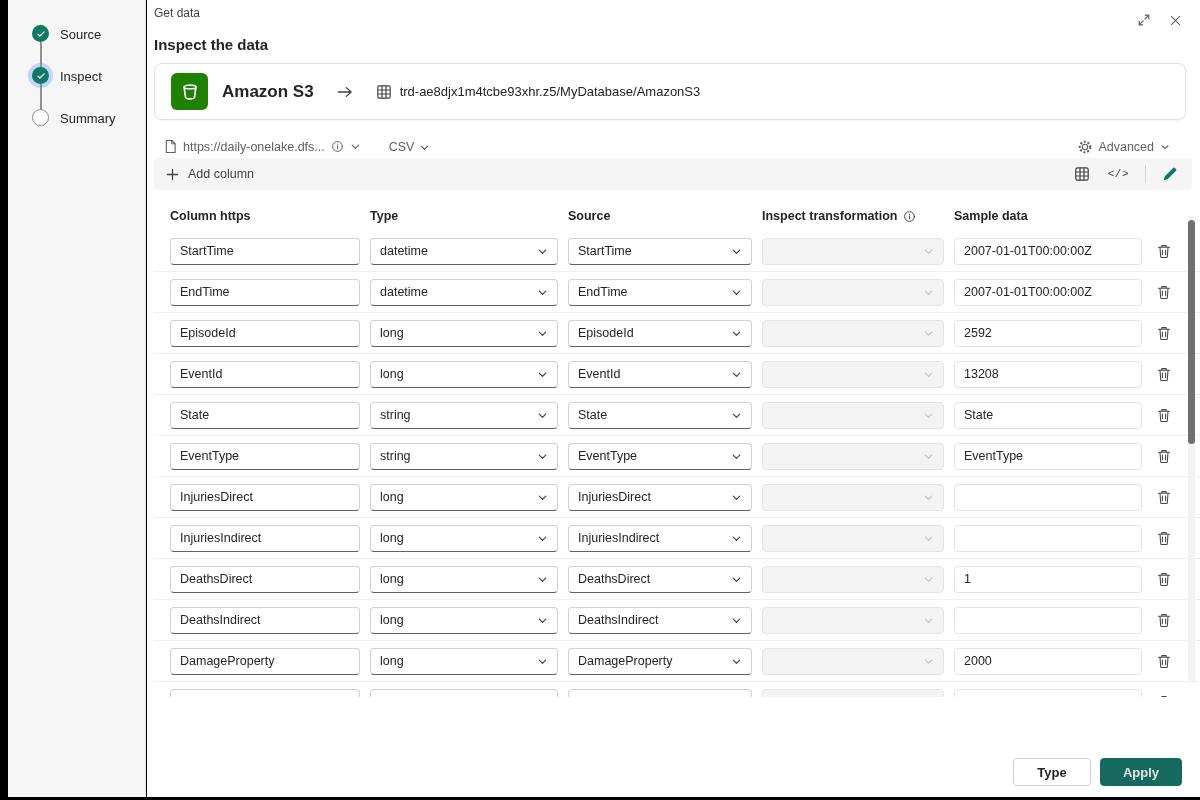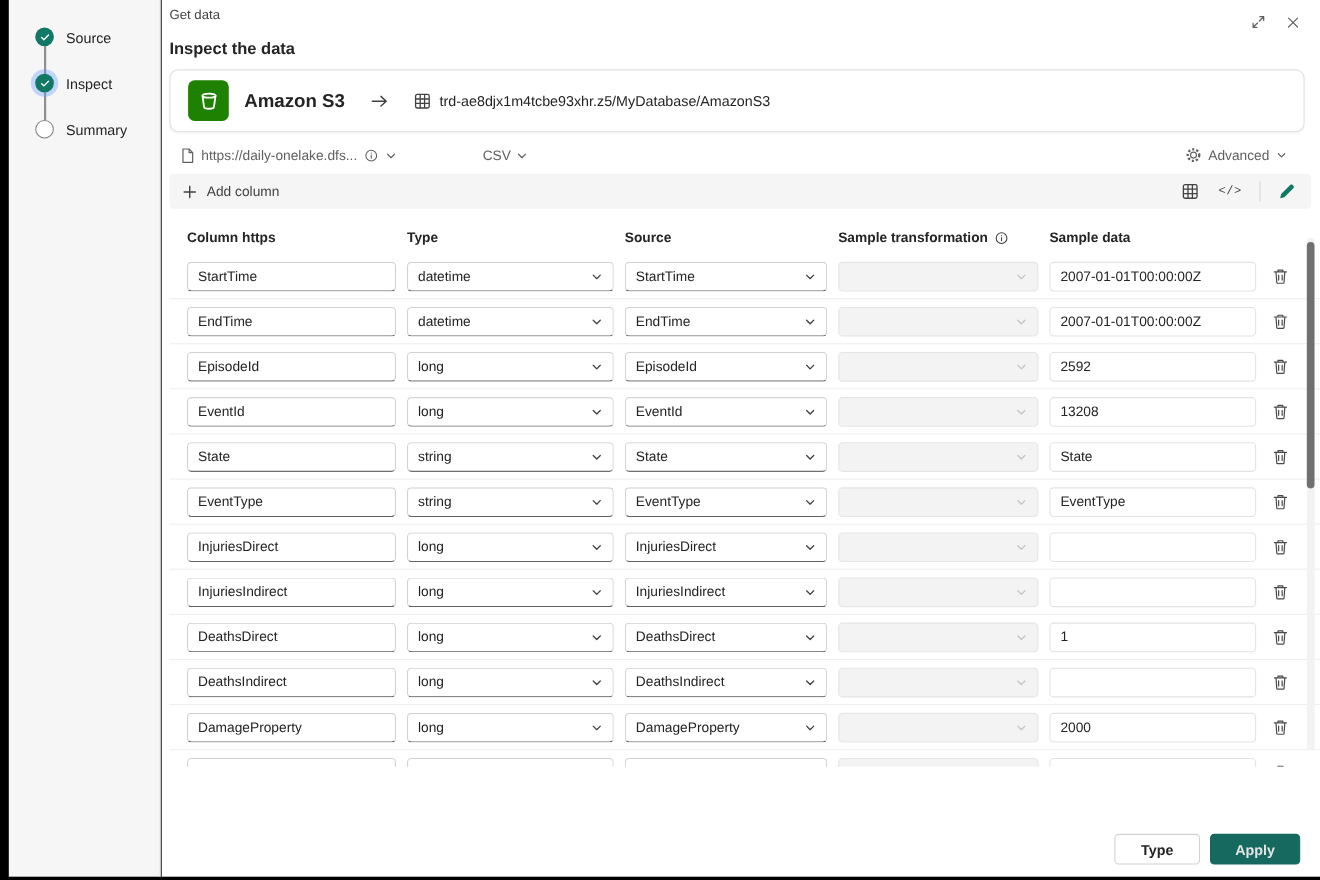--- a/index.html
+++ b/index.html
@@ -42,23 +42,23 @@
   }
   .s3-icon {
     width:37px; height:37px; border-radius:6px; background:#1f8102;
     display:flex; align-items:center; justify-content:center; flex:0 0 auto;
   }
   .source-name { font-size:17px; font-weight:700; }
   .arrow-icon { margin:0 8px; display:flex; }
   .dest { display:flex; align-items:center; gap:8px; font-size:13px; color:#242424; }
 
   
-  .file-bar { margin-top:8px; margin-right:14px; height:26px; display:flex; align-items:center; color:#616161; font-size:12.5px;gap:36px; }
+  .file-bar { margin-top:8px; margin-right:14px; height:26px; display:flex; align-items:flex-end; color:#616161; font-size:12.5px; }
   .file-left { display:flex; align-items:center; gap:6px; padding-left:10px; cursor:pointer; }
-  .csv-select { display:flex; align-items:center; gap:5px; margin-left:42px; cursor:pointer; }
+  .csv-select { display:flex; align-items:center; gap:5px; margin-left:28px; cursor:pointer; }
   .advanced { margin-left:auto; display:flex; align-items:center; gap:6px; margin-right:16px; cursor:pointer; }
 
   
   .add-bar {
     margin-top:4px; margin-right:8px; height:32px; background:#f5f5f5; border-radius:4px;
     display:flex; align-items:center; padding:0 12px;
   }
   .add-col-btn { display:flex; align-items:center; gap:9px; font-size:12.5px; color:#424242; background:none; border:none; cursor:pointer; font-family:inherit; }
   .add-bar-right { margin-left:auto; display:flex; align-items:center; gap:14px; }
   .icon-btn { background:none; border:none; padding:2px; cursor:pointer; display:flex; align-items:center; }
@@ -230,21 +230,21 @@
             </svg>
         </button>
       </div>
     </div>
 
     <div class="tgrid thead">
       <span class="th">Column https</span>
       <span class="th">Type</span>
       <span class="th">Source</span>
       <span class="th">
-        <span>Sample transformation</span>
+        <span>Inspect transformation</span>
         <svg width="13" height="13" viewBox="0 0 16 16" fill="none" stroke="#424242" stroke-width="1.2" stroke-linecap="round">
             <circle cx="8" cy="8" r="6"></circle>
             <path d="M8 7.2v3.6M8 5.2v.2"></path>
           </svg>
       </span>
       <span class="th">Sample data</span>
       <span></span>
     </div>
 
     <div class="tbody">

